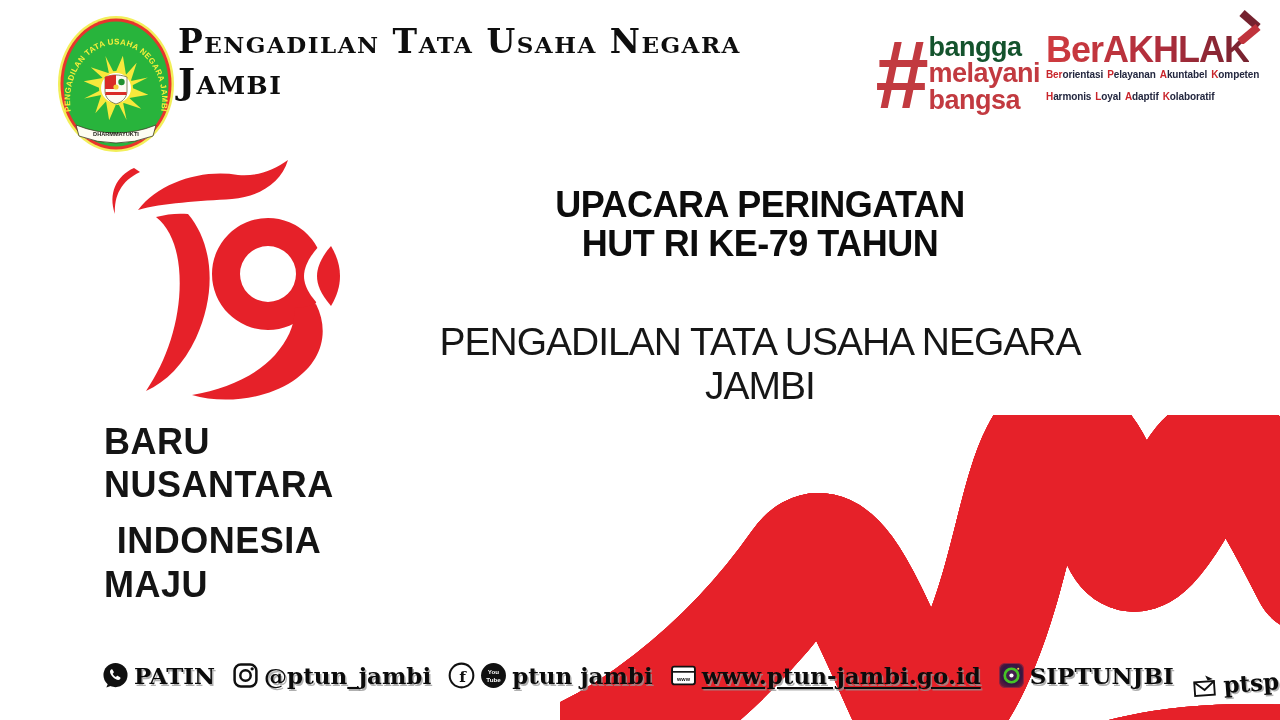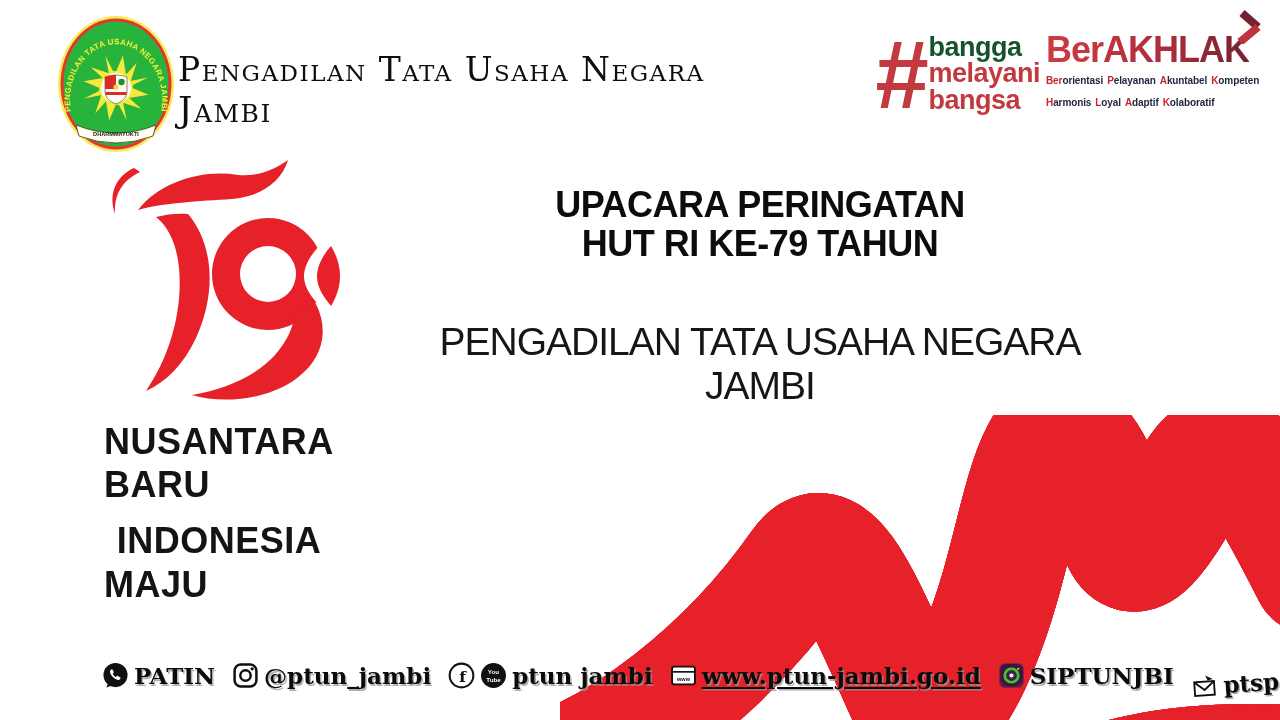--- a/index.html
+++ b/index.html
@@ -1,38 +1,38 @@
 <!DOCTYPE html>
 <html><head>
 <meta charset="utf-8">
 <style>
   html,body{margin:0;padding:0;background:#e8e8e8;}
   .stage{position:relative;width:1280px;height:720px;background:#ffffff;overflow:hidden;
          font-family:"Liberation Sans",sans-serif;margin:0 auto;}
   
   .court-logo{position:absolute;left:56px;top:14px;width:120px;height:140px;}
-  .court-name{position:absolute;left:178px;top:52px;color:#0e0e0e;
-              font-family:"DejaVu Serif",serif;font-weight:400;}
+  .court-name{position:absolute;left:178px;top:24px;color:#0e0e0e;
+              font-family:"DejaVu Serif",serif;font-weight:700;}
   .court-name .l1{font-size:33px;font-variant:small-caps;letter-spacing:1.5px;line-height:1.1;}
   .court-name .l2{font-size:36px;font-variant:small-caps;letter-spacing:1.5px;line-height:1.1;margin-top:2px;}
   .bangga{position:absolute;left:874px;top:26px;display:flex;align-items:flex-start;}
   .bangga-hash{font-size:96px;line-height:0.82;font-weight:700;font-style:italic;
                color:#c23a40;margin-top:10px;letter-spacing:-4px;}
   .bangga-lines{margin-left:5px;font-weight:700;font-size:27px;line-height:0.98;letter-spacing:-0.5px;margin-top:8px;}
   .bangga-lines .b1{color:#14532d;}
   .bangga-lines .b2,.bangga-lines .b3{color:#c23a40;}
   .berakhlak{position:absolute;left:1046px;top:32px;width:212px;}
   .berakhlak-title{position:relative;font-size:36px;font-weight:700;letter-spacing:-1px;
                    color:#b42f38;line-height:1;}
   @supports (-webkit-background-clip:text){
     .berakhlak-title span.grad{background:linear-gradient(90deg,#cf3b3f 0%,#b02e3c 55%,#75222f 100%);
       -webkit-background-clip:text;background-clip:text;color:transparent;}
   }
   .berakhlak-chevron{position:absolute;right:-8px;top:-22px;width:30px;height:34px;}
-  .berakhlak-tagline{margin-top:6px;font-size:10px;font-weight:700;color:#23273f;
+  .berakhlak-tagline{margin-top:0;font-size:10px;font-weight:700;color:#23273f;
                      line-height:1.3;letter-spacing:-0.1px;white-space:nowrap;}
   .berakhlak-tagline .w{margin-right:4px;}
   .berakhlak-tagline .acc{color:#c9252b;}
   
   .hut79{position:absolute;left:88px;top:156px;width:276px;height:268px;}
   .slogan{position:absolute;left:104px;top:420px;color:#141414;font-weight:700;
           font-size:36px;line-height:1.2;letter-spacing:0.5px;}
   .slogan .grp2{margin-top:13px;text-align:center;}
   .title-block{position:absolute;left:410px;top:186px;width:700px;text-align:center;
                color:#0c0c0c;font-weight:700;font-size:36px;line-height:1.07;letter-spacing:-0.5px;}
@@ -121,22 +121,22 @@
       <path fill-rule="evenodd" d="M 180,62 A 56,56 0 1 0 180,174 A 56,56 0 1 0 180,62 Z M 180,90 A 28,28 0 1 1 180,146 A 28,28 0 1 1 180,90 Z"></path>
 
       <path d="M 228,148 C 242,176 234,206 205,225 C 176,244 134,248 104,239 C 138,233 168,220 187,199 C 201,183 208,166 206,152 C 214,152 221,150 228,148 Z"></path>
     </g>
 
     <path d="M 240,82 C 256,106 256,132 240,158 C 222,142 216,130 216,120 C 216,108 226,93 240,82 Z" fill="#ffffff"></path>
     <path d="M 243,90 C 255,110 255,130 243,150 C 232,137 229,128 229,120 C 229,110 235,99 243,90 Z" fill="#E62129"></path>
   </svg>
 
   <div class="slogan">
+    <div>BARU</div>
     <div>NUSANTARA</div>
-    <div>BARU</div>
     <div class="grp2">INDONESIA</div>
     <div>MAJU</div>
   </div>
 
   <div class="title-block">
     <div>UPACARA PERINGATAN</div>
     <div>HUT RI KE-79 TAHUN</div>
   </div>
   <div class="subtitle">PENGADILAN TATA USAHA NEGARA JAMBI</div>
 

